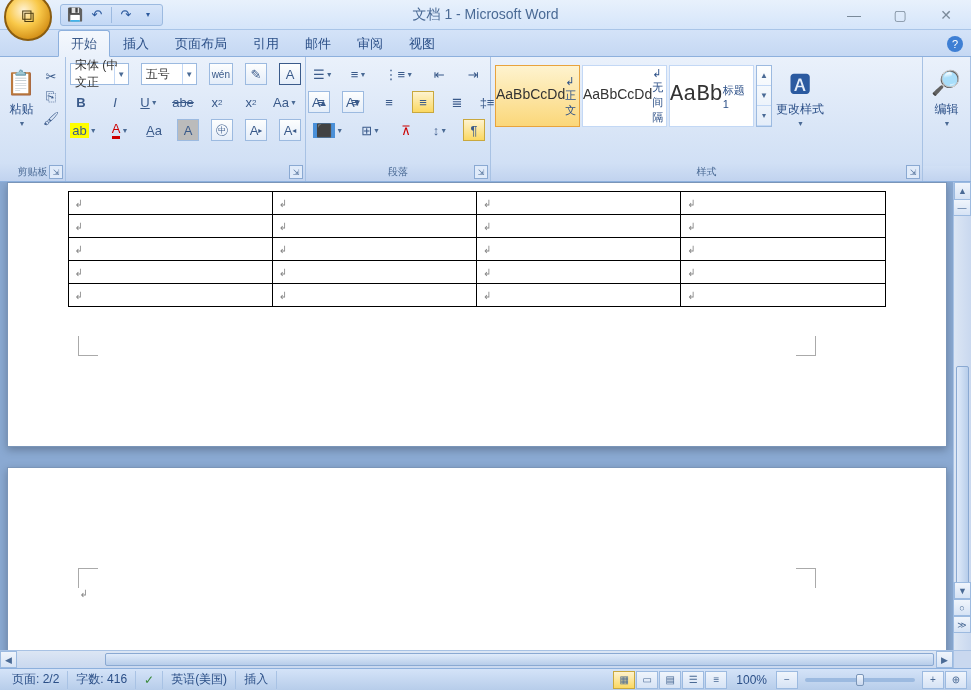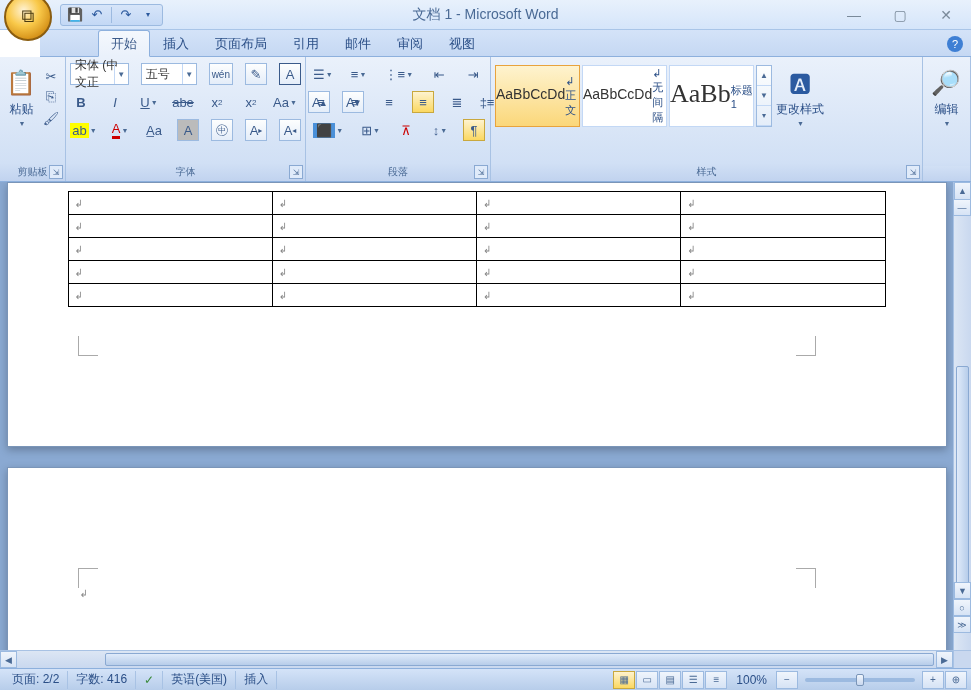--- a/index.html
+++ b/index.html
@@ -10,21 +10,21 @@
 .qat { display: flex; align-items: center; height: 100%; }
 .office-btn { width: 48px; height: 48px; background: radial-gradient(circle at 40% 35%, #fff3d6 0%, #f9c94a 40%, #d08a12 80%); border-radius: 50%; border: 2px solid #8a5d10; position: relative; z-index: 10; margin: 4px 4px 0 4px; display: flex; align-items: center; justify-content: center; color: #4a3a10; font-size: 18px; }
 .qat-btns { display: flex; gap: 2px; margin-left: 4px; background: linear-gradient(#d7e5f9,#c3d8f5); border: 1px solid #9cbae0; border-radius: 3px; padding: 1px 4px; height: 22px; align-items: center;}
 .qat-btn { width: 20px; height: 18px; display: flex; align-items: center; justify-content: center; color: #2c5a9e; font-size: 13px; cursor: pointer; }
 .qat-sep { width: 1px; height: 16px; background: #9cbae0; margin: 0 2px; }
 .title-text { position: absolute; left: 50%; transform: translateX(-50%); color: #4a6a95; font-size: 14px; }
 .win-controls { margin-left: auto; display: flex; gap: 20px; padding-right: 12px; }
 .win-btn { width: 26px; height: 18px; display: flex; align-items: center; justify-content: center; color: #7a8a9a; font-size: 14px; cursor: pointer;}
 
 
-.tabstrip { height: 27px; background: linear-gradient(#d4e3f8, #c5d8f3); display: flex; align-items: flex-end; padding-left: 58px; border-bottom: 1px solid #8db0dd; position: relative; margin-left: 40px;}
+.tabstrip { height: 27px; background: linear-gradient(#d4e3f8, #c5d8f3); display: flex; align-items: flex-end; padding-left: 58px; border-bottom: 1px solid #8db0dd; position: relative;}
 .tab { padding: 4px 12px 3px; color: #2b4f87; font-size: 13px; cursor: pointer; border: 1px solid transparent; border-bottom: none;}
 .tab.active { background: linear-gradient(#f4f8fd,#eaf1fb); border: 1px solid #8db0dd; border-bottom: 1px solid #eaf1fb; border-radius: 3px 3px 0 0; margin-bottom: -1px; color: #3b5a8a;}
 .help-icon { position: absolute; right: 8px; top: 6px; width: 16px; height: 16px; border-radius: 50%; background: #3e7fd4; color: #fff; font-size: 11px; display: flex; align-items: center; justify-content: center;}
 
 
 .ribbon { height: 125px; background: linear-gradient(#eaf1fb, #d1e0f5 85%, #c1d3ef); display: flex; border-bottom: 1px solid #8db0dd; }
 .group { border-right: 1px solid #a8c2e4; display: flex; flex-direction: column; padding: 2px 4px 0; position: relative;}
 .group-label { text-align: center; color: #4a6a95; font-size: 10px; padding: 2px 0; background: linear-gradient(#d1e0f5,#c1d3ef); margin: 0 -4px;}
 .group-body { flex: 1; display: flex; align-items: flex-start; gap: 2px; padding-top: 4px;}
 .launcher { position: absolute; right: 2px; bottom: 2px; width: 14px; height: 14px; border: 1px solid #8aa9d2; background: #e0ebfa; font-size: 8px; display: flex; align-items: center; justify-content: center; color: #4a6a95;}
@@ -42,21 +42,21 @@
 .rb-btn.boxed { border-color: #9cbae0; background: linear-gradient(#fdfefe,#e4edf9);}
 .rb-btn.active-hl { border-color: #c9a83e; background: linear-gradient(#fef3cf,#fbd861); }
 .drop { font-size: 7px; margin-left: 1px; color: #4a6a95;}
 
 .para-group { width: 185px;}
 .style-group { flex: 1;}
 .style-gallery { display: flex; gap: 2px; align-items: center; height: 66px;}
 .style-item { width: 85px; height: 62px; border: 1px solid #c3d8f5; background: #fff; display: flex; flex-direction: row; align-items: center; justify-content: center; font-size: 11px; cursor:pointer;}
 .style-item.sel { border-color: #e8a33d; background: linear-gradient(#fef3cf,#fbd77a);}
 .style-preview { font-size: 14px; color: #333; margin-bottom: 4px;}
-.style-preview.big { font-size: 26px; font-family: Liberation Serif, serif;}
+.style-preview.big { font-size: 22px; font-family: Liberation Mono, monospace;}
 .style-name { color: #2b4f87;}
 .gallery-scroll { width: 16px; height: 62px; border: 1px solid #9cbae0; background: linear-gradient(#fdfefe,#e4edf9); display: flex; flex-direction: column;}
 .gallery-scroll div { flex: 1; border-bottom: 1px solid #c3d8f5; display: flex; align-items: center; justify-content: center; font-size: 8px; color: #4a6a95;}
 
 
 .doc-area { position: absolute; top: 182px; bottom: 22px; left: 0; right: 0; background: #8aa9d2; }
 .doc-scroll { position: absolute; inset: 0 18px 18px 0; overflow: hidden;}
 .page { background: #fff; border: 1px solid #7a95b8; box-shadow: 0 3px 8px rgba(0,0,0,.25); margin: 0 auto 20px; width: 940px; position: relative;}
 .page1 { height: 265px; padding: 0 60px 30px;}
 .page2 { height: 200px; padding-top: 120px;}
@@ -190,21 +190,20 @@
             <span style="color:#c00;border-bottom:3px solid #c00;">A</span>
             <span class="drop">▼</span>
           </div>
         <div class="rb-btn">A̲a</div>
         <div class="rb-btn boxed" style="background:#bbb;">A</div>
         <div class="rb-btn boxed">㊥</div>
         <div class="rb-btn boxed">A<sup style="font-size:8px;">▸</sup></div>
         <div class="rb-btn boxed">A<sup style="font-size:8px;">◂</sup></div>
       </div>
     </div>
-    <div class="group-label">字体</div>
     <div class="launcher">⇲</div>
   </div>
 
   <div class="group para-group">
     <div class="group-body" style="flex-direction:column; align-items:stretch; gap:3px;">
       <div class="font-row">
         <div class="rb-btn">☰<span class="drop">▼</span></div>
         <div class="rb-btn">≡<span class="drop">▼</span></div>
         <div class="rb-btn">⋮≡<span class="drop">▼</span></div>
         <div class="rb-btn">⇤</div>

